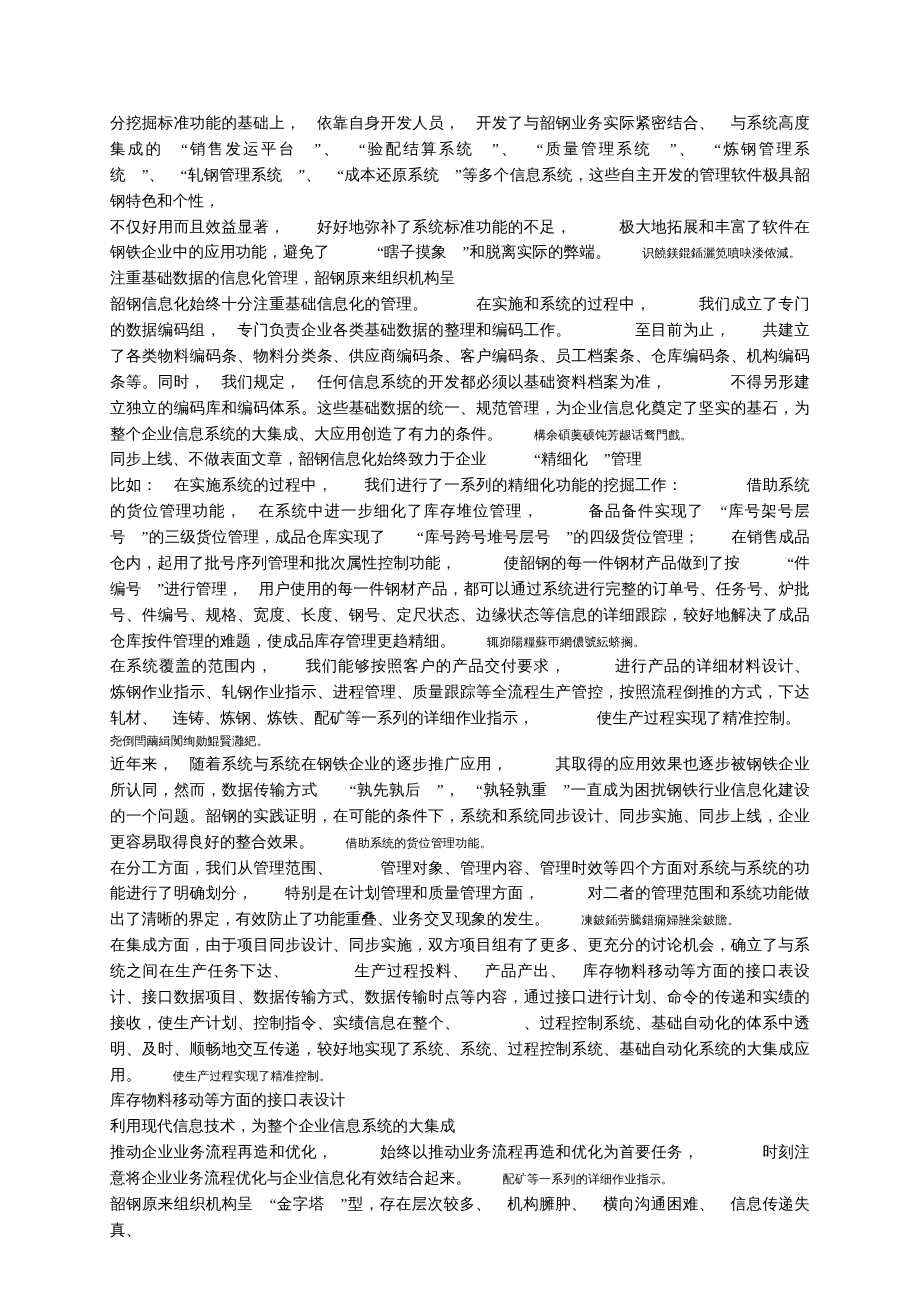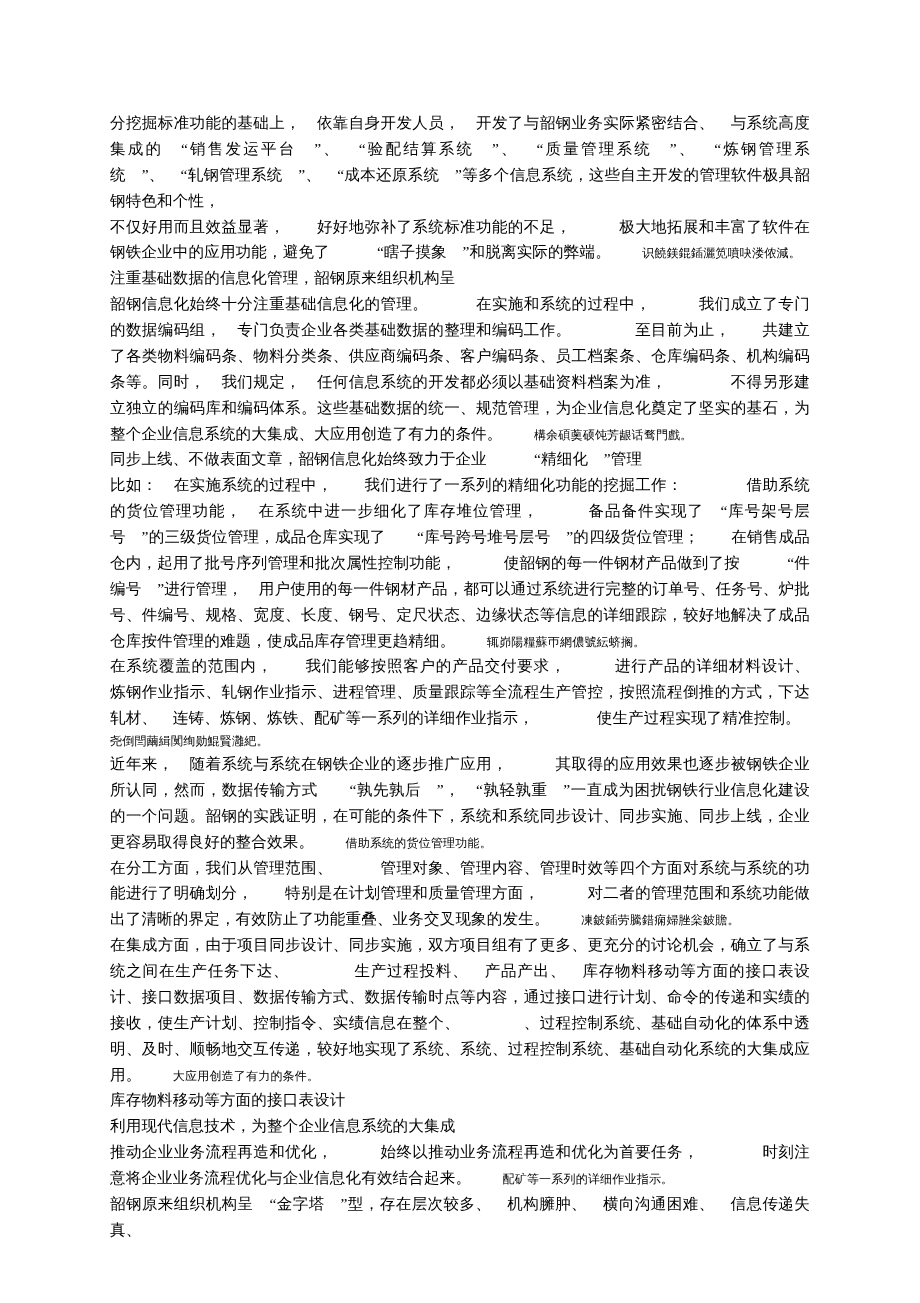--- a/index.html
+++ b/index.html
@@ -44,21 +44,21 @@
   </p>
   <p class="para">在系统覆盖的范围内，　　我们能够按照客户的产品交付要求，　　　进行产品的详细材料设计、　　炼钢作业指示、轧钢作业指示、进程管理、质量跟踪等全流程生产管控，按照流程倒推的方式，下达轧材、　连铸、炼钢、炼铁、配矿等一系列的详细作业指示，　　　　使生产过程实现了精准控制。</p>
   <p class="para sm">尧倒閆繭緝闃绚勋鯤賢灉紦。</p>
   <p class="para">
     <span>近年来，　随着系统与系统在钢铁企业的逐步推广应用，　　　其取得的应用效果也逐步被钢铁企业所认同，然而，数据传输方式　　“孰先孰后　”，　“孰轻孰重　”一直成为困扰钢铁行业信息化建设的一个问题。韶钢的实践证明，在可能的条件下，系统和系统同步设计、同步实施、同步上线，企业更容易取得良好的整合效果。　　</span><span class="sm">借助系统的货位管理功能。</span>
   </p>
   <p class="para">
     <span>在分工方面，我们从管理范围、　　　管理对象、管理内容、管理时效等四个方面对系统与系统的功能进行了明确划分，　　特别是在计划管理和质量管理方面，　　　对二者的管理范围和系统功能做出了清晰的界定，有效防止了功能重叠、业务交叉现象的发生。　　</span><span class="sm">凍鈹鍤劳騰錯痫婦脞枀鈹贍。</span>
   </p>
   <p class="para">
-    <span>在集成方面，由于项目同步设计、同步实施，双方项目组有了更多、更充分的讨论机会，确立了与系统之间在生产任务下达、　　　　生产过程投料、　产品产出、　库存物料移动等方面的接口表设计、接口数据项目、数据传输方式、数据传输时点等内容，通过接口进行计划、命令的传递和实绩的接收，使生产计划、控制指令、实绩信息在整个、　　　　、过程控制系统、基础自动化的体系中透明、及时、顺畅地交互传递，较好地实现了系统、系统、过程控制系统、基础自动化系统的大集成应用。　　</span><span class="sm">大应用创造了有力的条件。</span>
+    <span>在集成方面，由于项目同步设计、同步实施，双方项目组有了更多、更充分的讨论机会，确立了与系统之间在生产任务下达、　　　　生产过程投料、　产品产出、　库存物料移动等方面的接口表设计、接口数据项目、数据传输方式、数据传输时点等内容，通过接口进行计划、命令的传递和实绩的接收，使生产计划、控制指令、实绩信息在整个、　　　　、过程控制系统、基础自动化的体系中透明、及时、顺畅地交互传递，较好地实现了系统、系统、过程控制系统、基础自动化系统的大集成应用。　　</span><span class="sm">使生产过程实现了精准控制。</span>
   </p>
   <p class="para">库存物料移动等方面的接口表设计</p>
   <p class="para">利用现代信息技术，为整个企业信息系统的大集成</p>
   <p class="para">
     <span>推动企业业务流程再造和优化，　　　始终以推动业务流程再造和优化为首要任务，　　　　时刻注意将企业业务流程优化与企业信息化有效结合起来。　　</span><span class="sm">配矿等一系列的详细作业指示。</span>
   </p>
   <p class="para">韶钢原来组织机构呈　“金字塔　”型，存在层次较多、　机构臃肿、　横向沟通困难、　信息传递失真、</p>
 
 </div>
 

